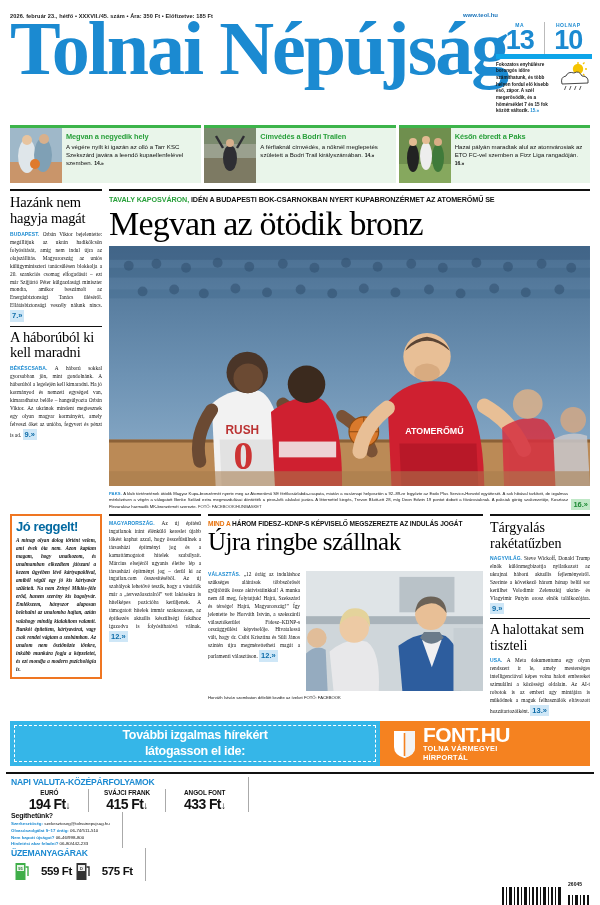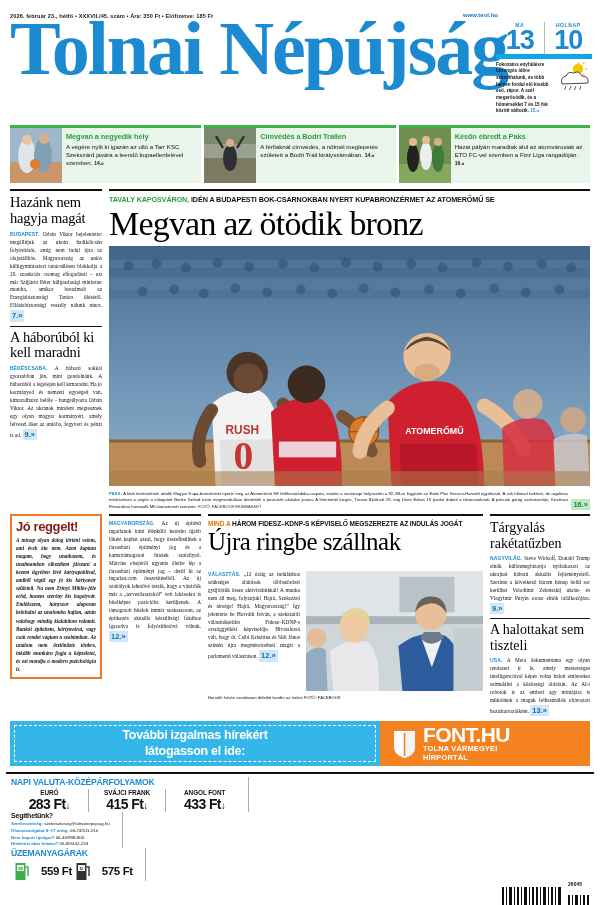--- a/index.html
+++ b/index.html
@@ -86,21 +86,21 @@
   .cap-pg { position:absolute; right:0; bottom:0; }
 
   
   .lower { display:flex; padding:4px 10px 0 10px; gap:7px; }
   .lw-a { width:92px; flex:none; }
   .lw-b { width:92px; flex:none; }
   .lw-c { flex:1; }
   .lw-d { width:100px; flex:none; }
 
   .jo-box { border:2.5px solid #ef7622; padding:3px 4px 4px 4px; }
-  .jo-title { font-size:13px; font-weight:800; color:#7f1d1d; letter-spacing:-0.4px; margin-bottom:2px;}
+  .jo-title { font-size:13px; font-weight:800; color:#0369a1; letter-spacing:-0.4px; margin-bottom:2px;}
   .jo-txt { font-size:5.2px; line-height:1.55; font-style:italic; font-weight:700;
     font-family:"Liberation Serif", serif; color:#111; text-align:justify; }
 
   h2.mid {
     font-family:"Liberation Serif", serif; font-size:14px; line-height:1.12;
     font-weight:400; color:#000; margin-bottom:4px;
   }
   .kicker2 { font-size:6.6px; font-weight:800; color:#111; margin-bottom:2px; letter-spacing:-0.1px;}
   .kicker2 .hl { color:#e8720c; }
   h1.mid-lead {
@@ -508,21 +508,21 @@
     </div>
   </div>
 
   <div class="footer">
 
     <div class="fx f-curr">
       <div class="f-title">NAPI VALUTA-KÖZÉPÁRFOLYAMOK</div>
       <div class="cur-row">
         <div class="cur-cell">
           <div class="cur-name">EURÓ</div>
-          <div class="cur-val"><span>283 Ft</span><span class="arr">↓</span></div>
+          <div class="cur-val"><span>194 Ft</span><span class="arr">↓</span></div>
         </div>
         <div class="cur-cell">
           <div class="cur-name">SVÁJCI FRANK</div>
           <div class="cur-val"><span>415 Ft</span><span class="arr">↓</span></div>
         </div>
         <div class="cur-cell">
           <div class="cur-name">ANGOL FONT</div>
           <div class="cur-val"><span>433 Ft</span><span class="arr">↓</span></div>
         </div>
       </div>

